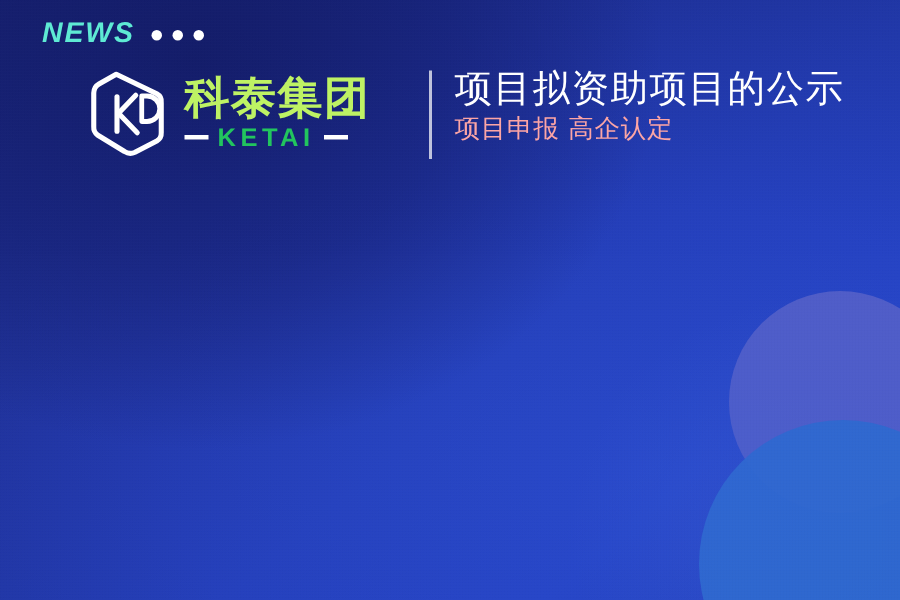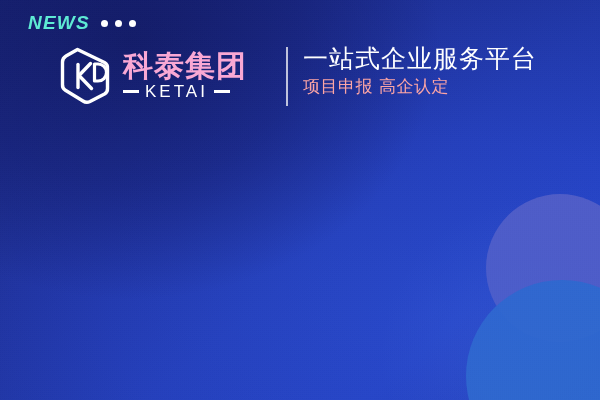--- a/index.html
+++ b/index.html
@@ -140,43 +140,43 @@
     height: 62px;
     flex: none;
   }
   .brand-words {
     display: flex;
     flex-direction: column;
     align-items: stretch;
     gap: 1px;
   }
   .brand-cn {
-    color: #f9a8d4;
+    color: #bef264;
     font-size: 30px;
     font-weight: bold;
     letter-spacing: 1px;
     line-height: 1.05;
     white-space: nowrap;
   }
   .brand-en-row {
     display: flex;
     align-items: center;
     gap: 6px;
   }
   .brand-rule {
     display: block;
     height: 3px;
     width: 16px;
     background: #ffffff;
     flex: none;
   }
   .brand-en {
-    color: #ffffff;
+    color: #22c55e;
     font-size: 17px;
-    font-weight: normal;
+    font-weight: bold;
     letter-spacing: 3px;
     line-height: 1;
     white-space: nowrap;
     text-align: right;
   }
 
   .divider {
     position: absolute;
     left: 286px;
     top: 47px;
@@ -265,19 +265,19 @@
             <span class="brand-en">KETAI</span>
             <span class="brand-rule"></span>
           </div>
         </div>
       </div>
     </div>
 
     <div class="divider"></div>
 
     <div class="tagline-block">
-      <div class="tagline-main">一站式企业服务平台</div>
+      <div class="tagline-main">项目拟资助项目的公示</div>
       <div class="tagline-sub">项目申报 高企认定</div>
     </div>
 
 
   </div>
 </div>
 
 </body></html>

